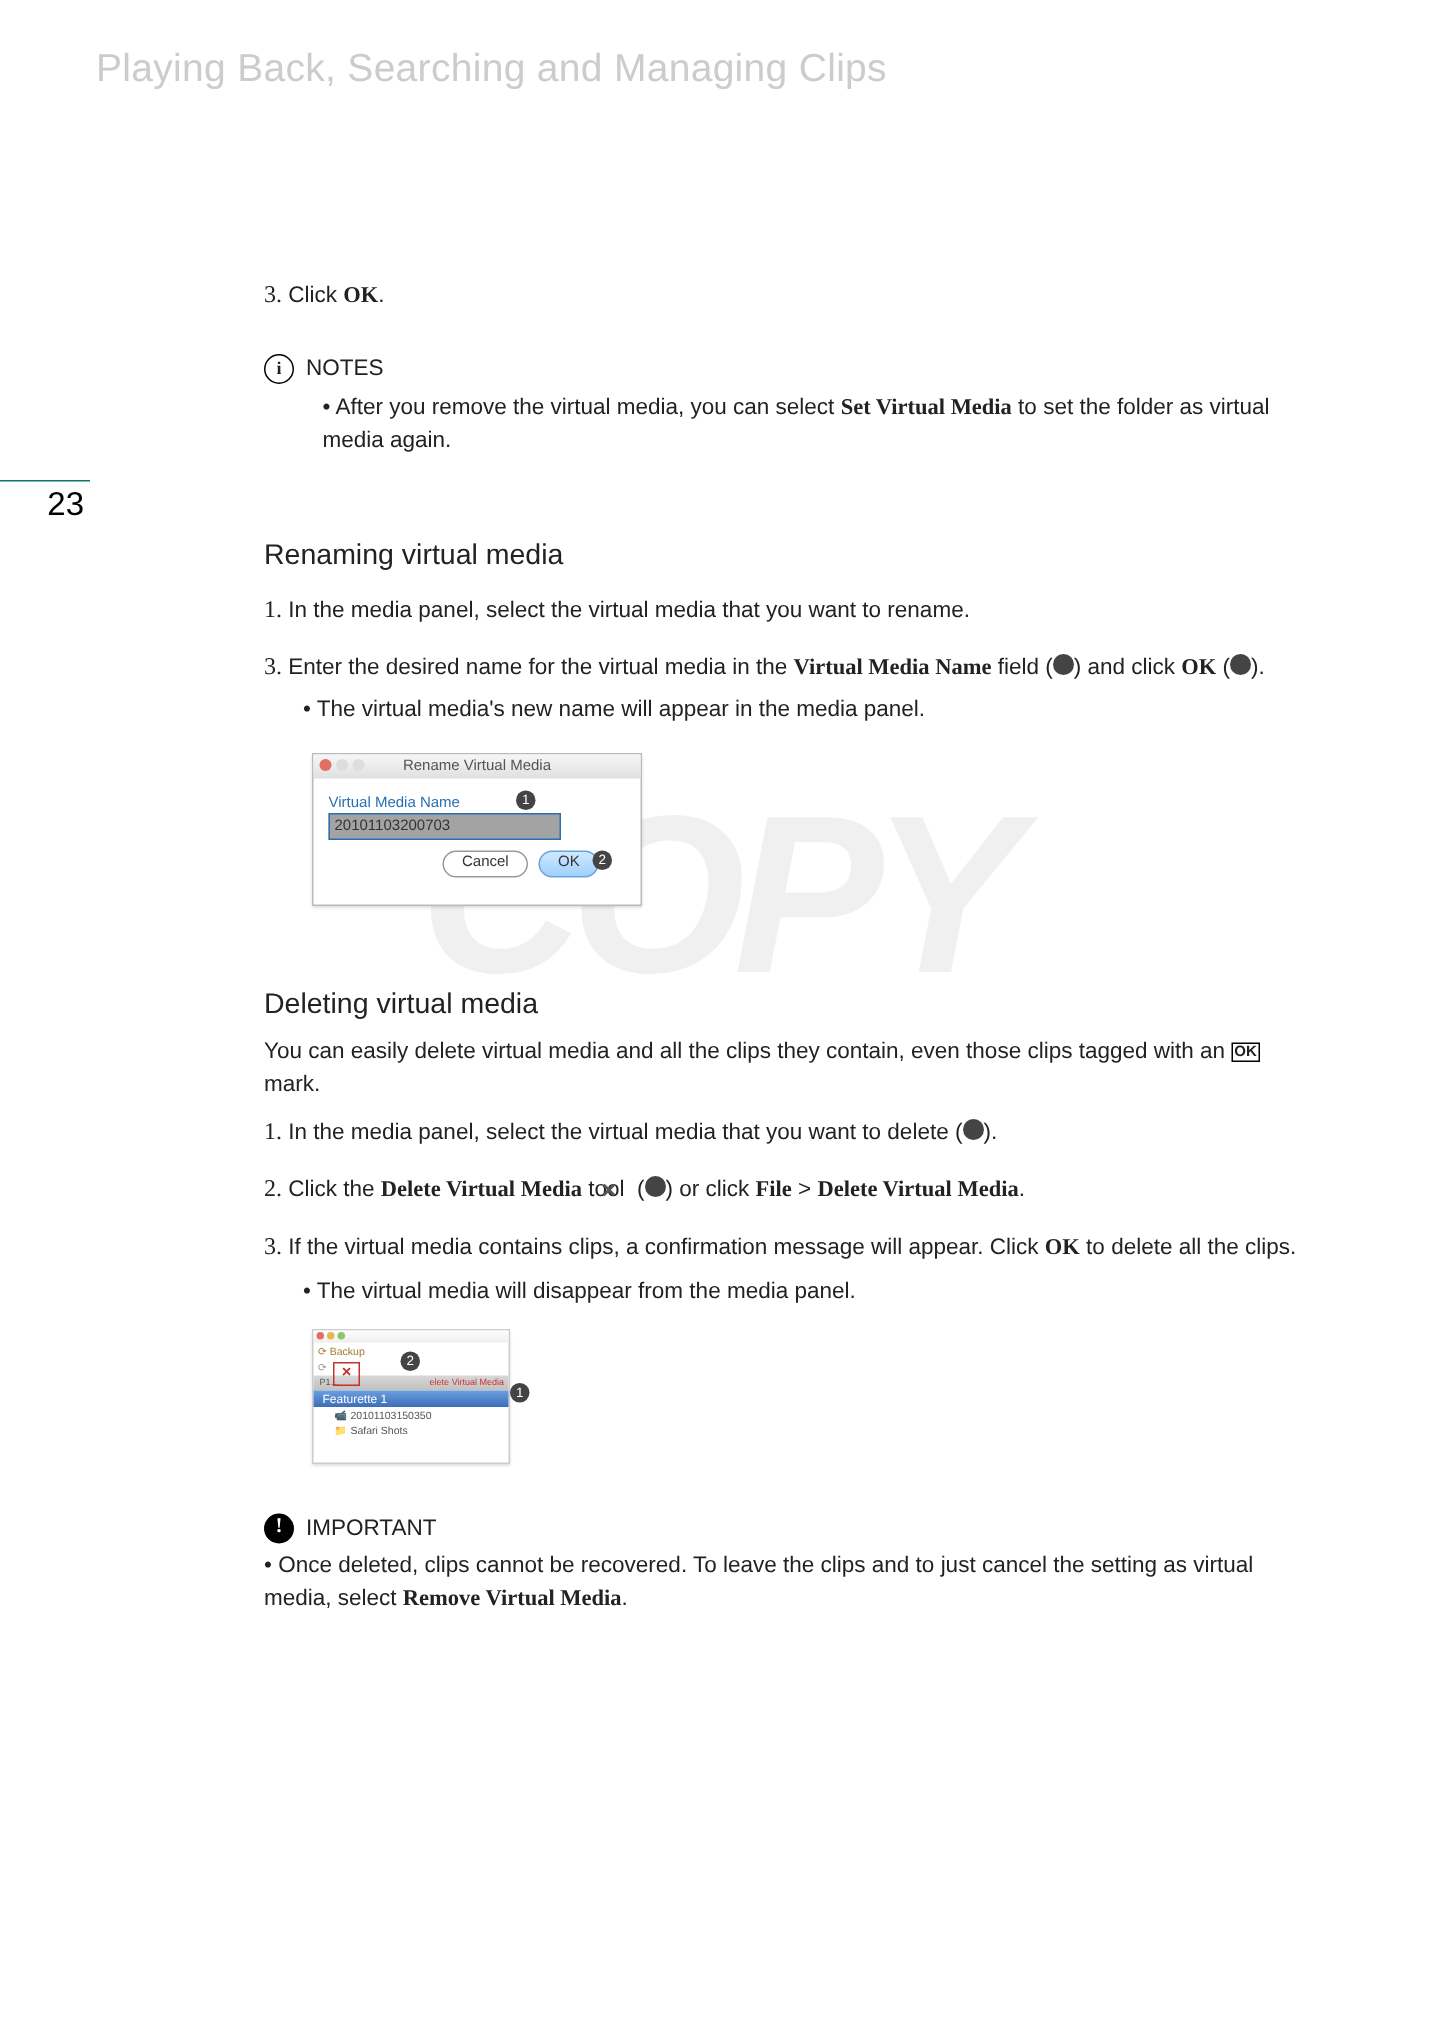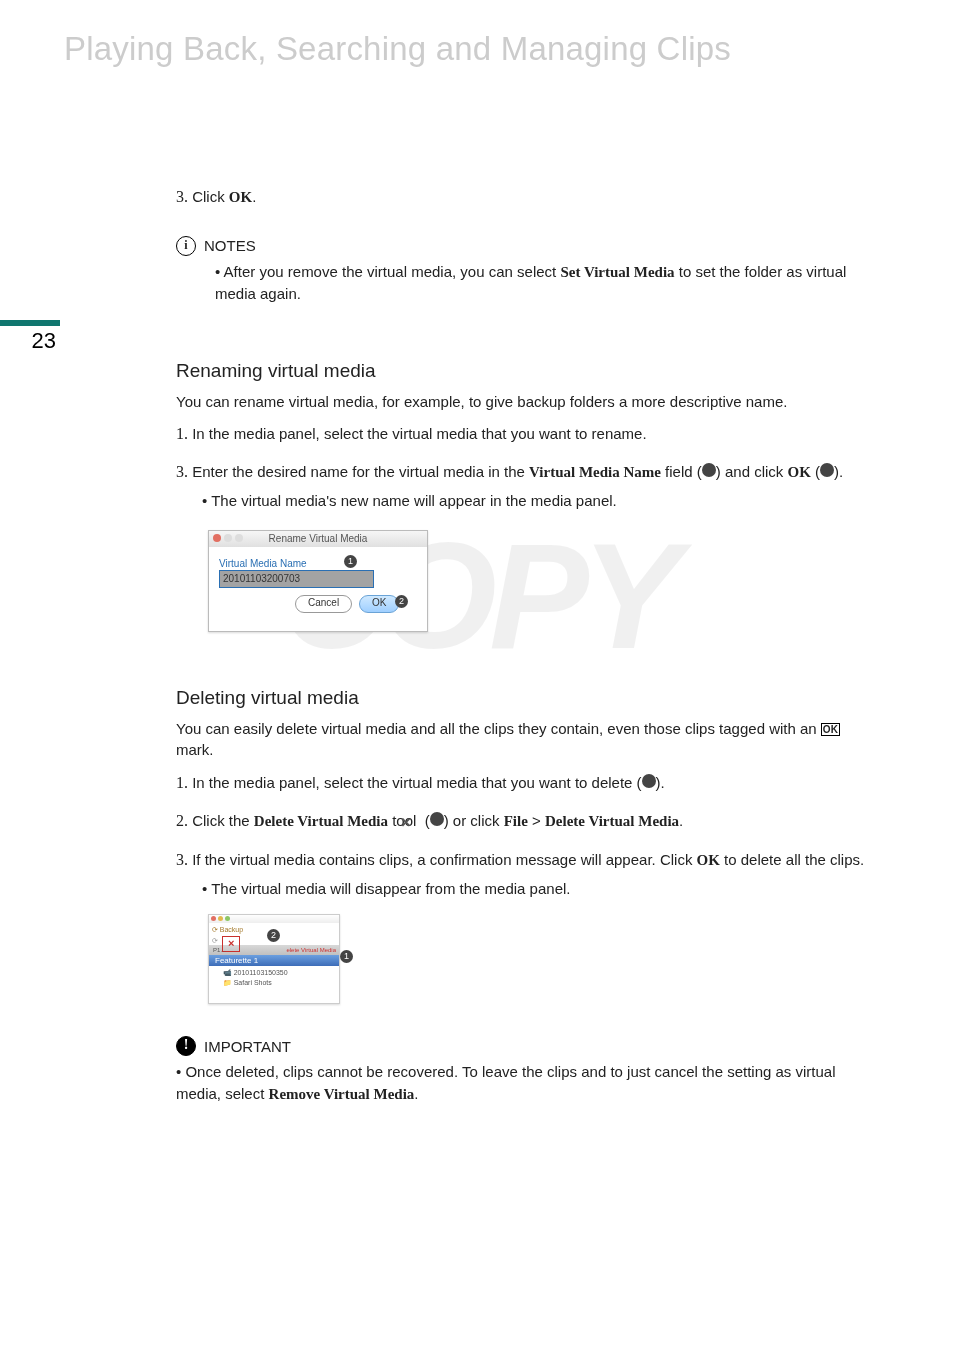--- a/index.html
+++ b/index.html
@@ -9,31 +9,31 @@
     height: 1350px;
     font-family: Arial, Helvetica, sans-serif;
     color: #222;
     position: relative;
     background: #fff;
   }
   .page-title {
     position: absolute;
     left: 64px;
     top: 30px;
-    font-size: 33px;
+    font-size: 26px;
     color: #cccccc;
     font-weight: 400;
     letter-spacing: 0.2px;
   }
   .page-number-box {
     position: absolute;
     left: 0;
     top: 320px;
     width: 60px;
-    border-top: 6px solid #0f766e;
+    border-top: 1px solid #0f766e;
     text-align: right;
     padding-right: 4px;
     box-sizing: border-box;
   }
   .page-number {
     font-size: 22px;
     color: #000;
     padding-top: 2px;
     display: inline-block;
   }
@@ -290,21 +290,20 @@
   <div class="section-label">
     <span class="notes-icon">i</span>
     <span>NOTES</span>
   </div>
   <div style="padding-left:0; text-indent:0; margin-top:4px;margin-left:39px;">
     <span>• After you remove the virtual media, you can select </span><span class="serif-bold">Set Virtual Media</span><span> to set the folder as virtual media again.</span>
   </div>
 
   
   <div class="heading2">Renaming virtual media</div>
-  <div>You can rename virtual media, for example, to give backup folders a more descriptive name.</div>
 
   <div class="step" style="margin-top:10px;">
     <span class="ol-num">1.</span>
     <span>In the media panel, select the virtual media that you want to rename.</span>
   </div>
 
 
   <div class="step">
     <span class="ol-num">3.</span>
     <span>Enter the desired name for the virtual media in the </span><span class="serif-bold">Virtual Media Name</span><span> field (</span><span class="circ">1</span><span>) and click </span><span class="serif-bold">OK</span><span> (</span><span class="circ">2</span><span>).</span>

